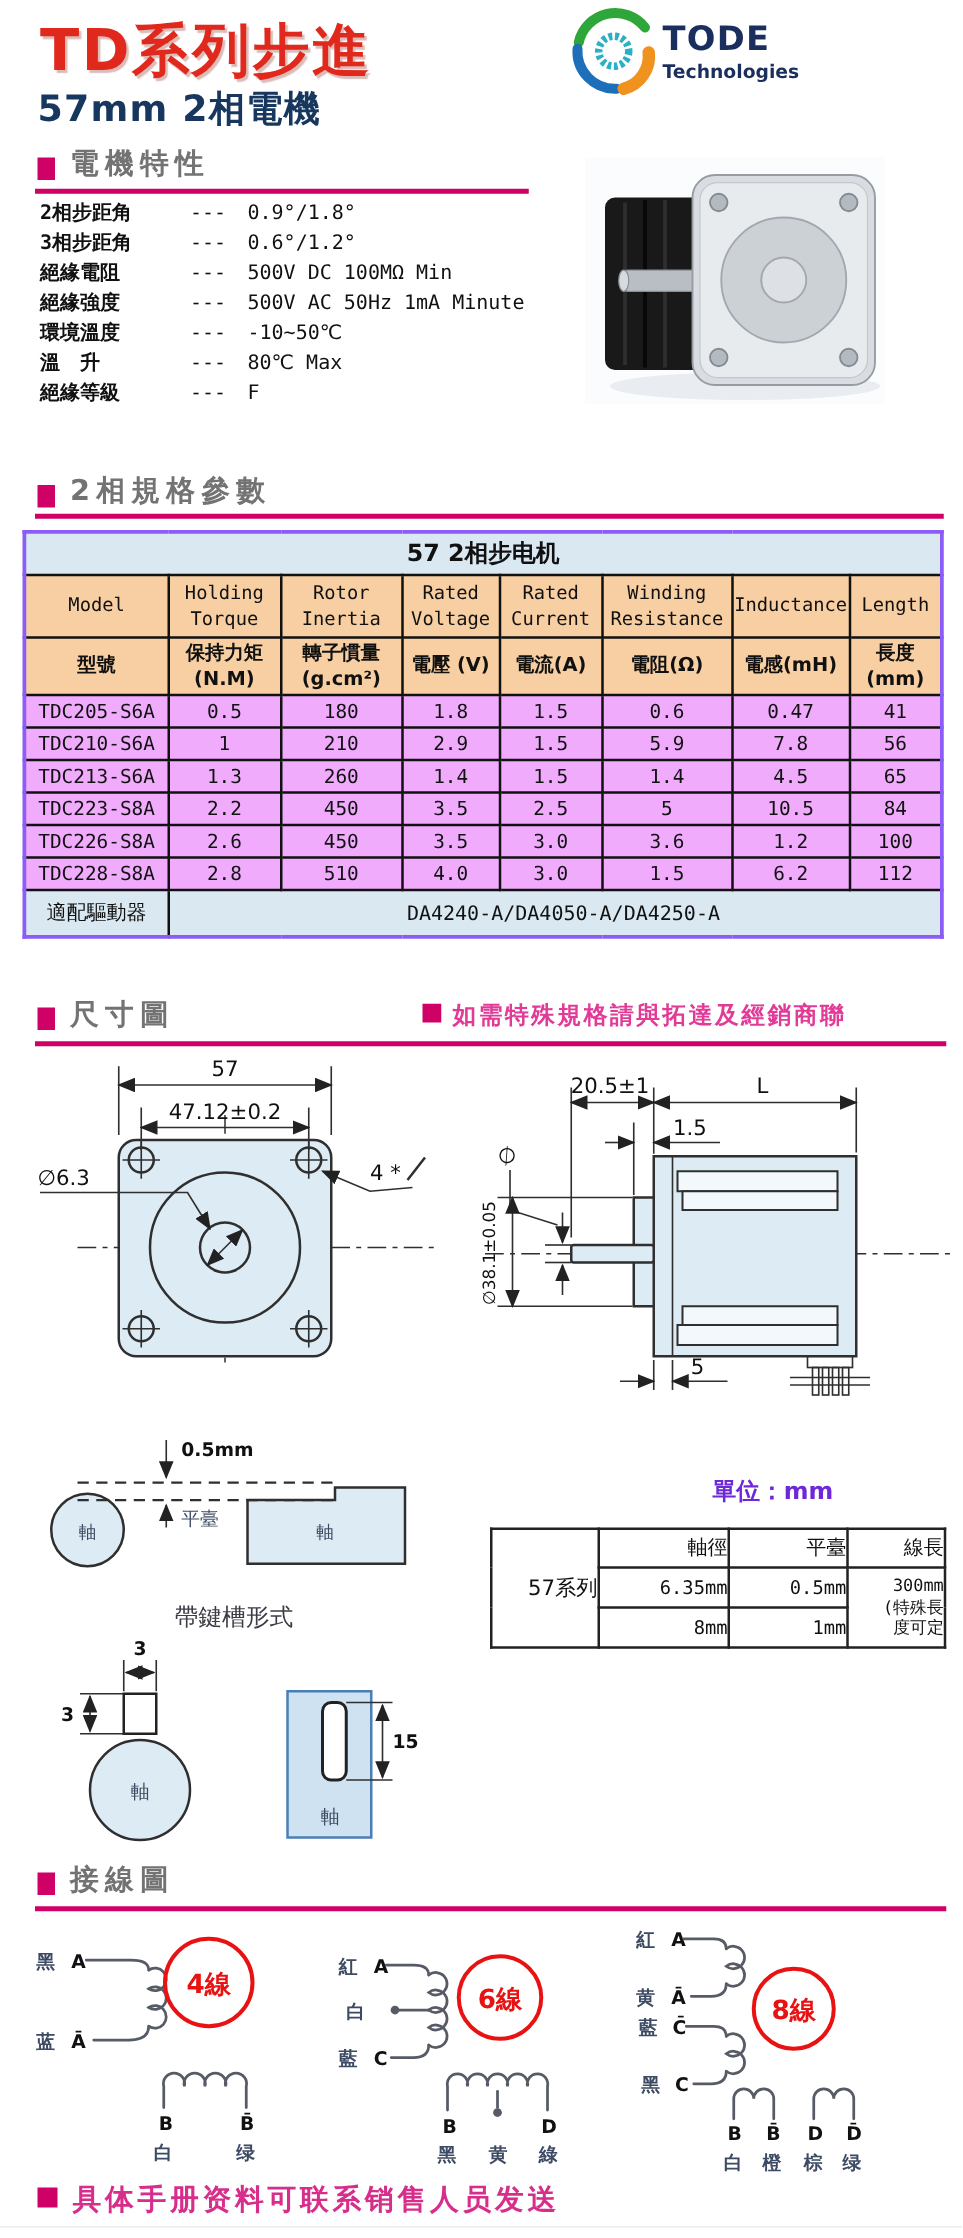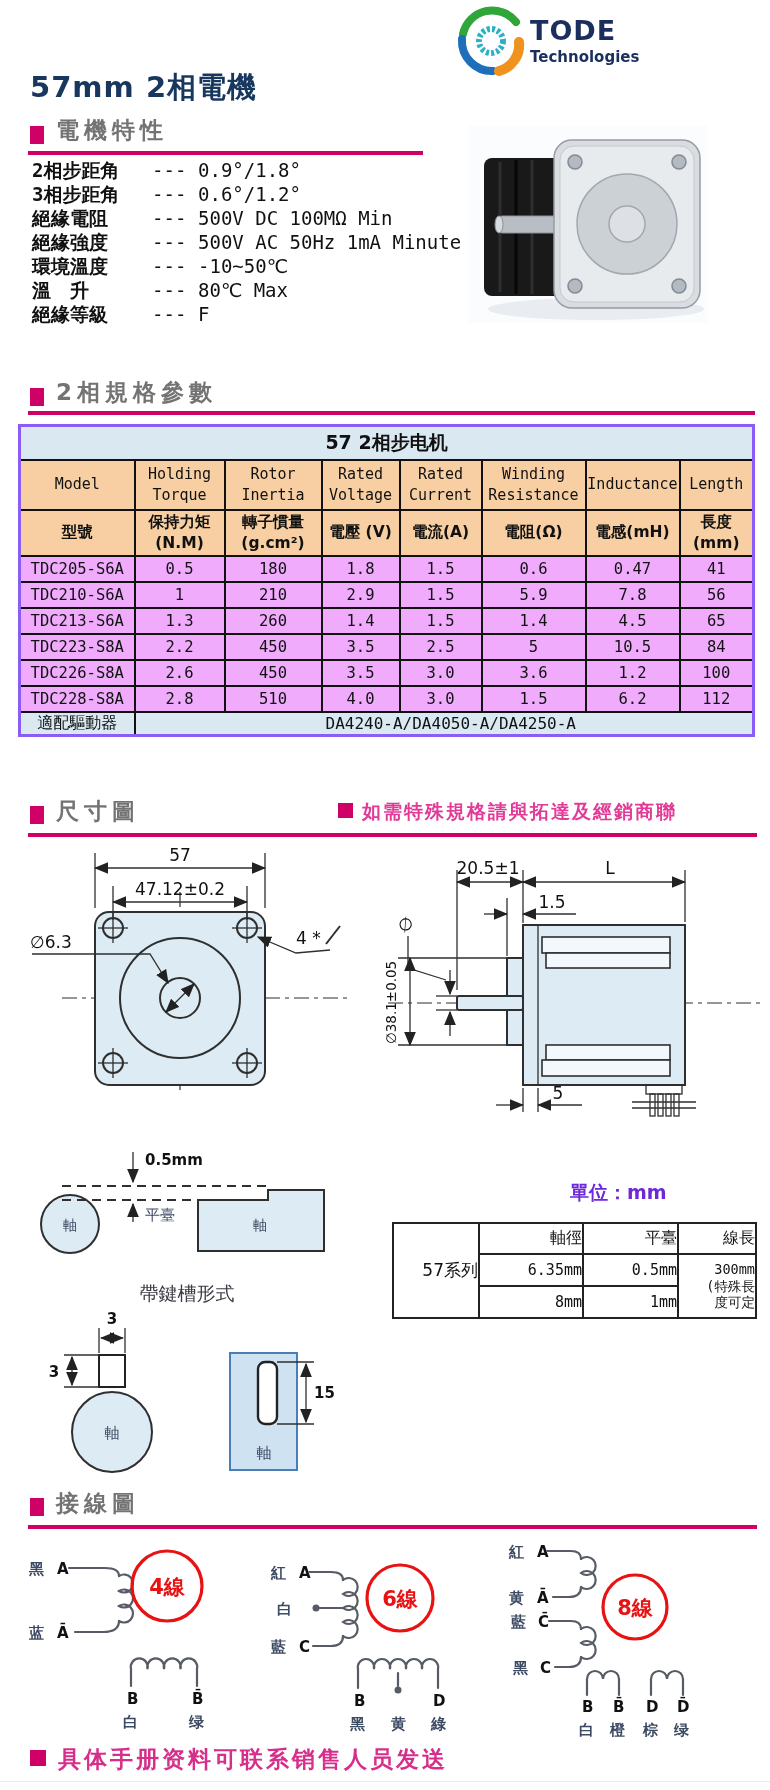--- a/index.html
+++ b/index.html
@@ -5,31 +5,31 @@
 *{margin:0;padding:0;box-sizing:border-box}
 html,body{background:#fff}
 body{font-family:"DejaVu Sans",sans-serif;color:#111}
 .page{position:relative;width:770px;height:1790px;background:#fff;overflow:hidden}
 .abs{position:absolute}
 .title{left:32px;top:10px;font-size:46px;font-weight:bold;color:#e0281d;letter-spacing:2px;text-shadow:2px 2px 1px rgba(150,60,50,.35)}
 .subtitle{left:30px;top:68px;font-size:29px;font-weight:bold;color:#17375e;letter-spacing:1px}
 .sec-bullet{width:14px;height:18px;background:#cf0066}
 .sec-title{font-size:23px;font-weight:bold;color:#737373;letter-spacing:5px}
 .rule{height:4px;background:#cf0066}
-.spec-list{left:32px;top:158px;font-size:19px;font-family:"DejaVu Sans Mono","DejaVu Sans",monospace}
+.spec-list{left:32px;top:158px;font-size:16px;font-family:"DejaVu Sans Mono","DejaVu Sans",monospace}
 .spec-row{display:flex;height:24px;line-height:24px}
 .spec-label{width:120px;font-weight:bold}
 .spec-sep{width:46px}
 .spec-table{position:absolute;left:18px;top:424px;width:734px;border-collapse:collapse;table-layout:fixed;border:3px solid #8b5cf6;font-family:"DejaVu Sans Mono","DejaVu Sans",monospace}
 .spec-table td,.spec-table th{border:2px solid #111;text-align:center;vertical-align:middle;color:#111}
 .spec-table .t-title td{background:#d9e8f1;font-size:19px;font-weight:bold;height:34px;font-family:"DejaVu Sans",sans-serif}
 .spec-table tr.en th{background:#f7cfa2;font-weight:normal;font-size:15px;height:50px;white-space:pre-line;line-height:1.4}
 .spec-table tr.zh th{background:#f7cfa2;font-size:15.5px;height:46px;white-space:pre-line;line-height:1.3;font-family:"DejaVu Sans",sans-serif}
 .spec-table tr.data td{font-size:15.5px;height:26px;background:#f0abfc}
-.spec-table tr.driver td{background:#d9e8f1;height:24px;font-size:16px}
+.spec-table tr.driver td{background:#d9e8f1;height:38px;font-size:16px}
 .spec-table tr.driver td.dval{text-align:center;padding-left:14px}
 .note-text{font-size:19px;font-weight:bold;color:#e13a97;letter-spacing:2px}
 .unit-label{font-size:19px;color:#6d28d9;font-weight:bold}
 .shaft-table{position:absolute;left:392px;top:1222px;width:363px;border-collapse:collapse;table-layout:fixed;border:2px solid #222}
 .shaft-table td,.shaft-table th{border:2px solid #222;text-align:right;vertical-align:middle;font-weight:normal}
 .shaft-table .hd{font-size:16px;height:31px;font-family:"DejaVu Sans",sans-serif}
 .shaft-table .series{font-size:17px;font-family:"DejaVu Sans",sans-serif}
 .shaft-table .val{font-size:15px;font-family:"DejaVu Sans Mono",monospace;height:32px}
 .shaft-table .wire{font-size:13.5px;line-height:1.25;white-space:pre-line;font-family:"DejaVu Sans Mono",monospace}
 .footer-note{font-size:23px;font-weight:bold;color:#d62e8a;letter-spacing:3px}
@@ -50,20 +50,21 @@
 .badge-t{fill:#e81212;font-size:21px;font-weight:bold;text-anchor:middle}
 .cname{font-size:15px;fill:#3d4a63;font-weight:bold}
 .term{font-size:15px;fill:#111;font-weight:bold}
 .dot{fill:#565b66}
 </style>
 </head>
 <body>
 
 <div class="page">
 
+  <div class="abs title">TD系列步進</div>
   <div class="abs subtitle">57mm 2相電機</div>
 
   <svg class="abs" style="left:452px;top:4px" width="215" height="78" viewBox="0 0 215 78">
     <g>
       <path d="M64,18 A30,30 0 0 0 11,30" fill="none" stroke="#2fa63a" stroke-width="8" stroke-linecap="round"></path>
       <path d="M10,35 A30,30 0 0 0 41,67" fill="none" stroke="#1c6fb8" stroke-width="8" stroke-linecap="round"></path>
       <path d="M47,67 A27,27 0 0 0 67,38" fill="none" stroke="#f0921e" stroke-width="10" stroke-linecap="round"></path>
       <circle cx="39" cy="37" r="12" fill="none" stroke="#2ab0c5" stroke-width="6" stroke-dasharray="3 2.2"></circle>
     </g>
     <text x="78" y="36" font-size="27" font-weight="bold" fill="#1b2f5e" letter-spacing="1">TODE</text>

